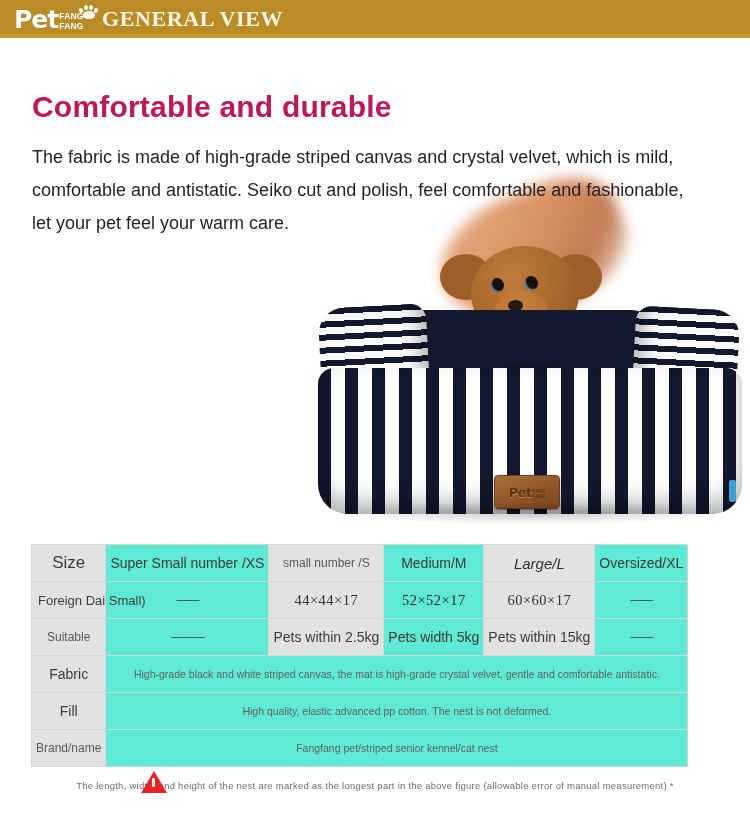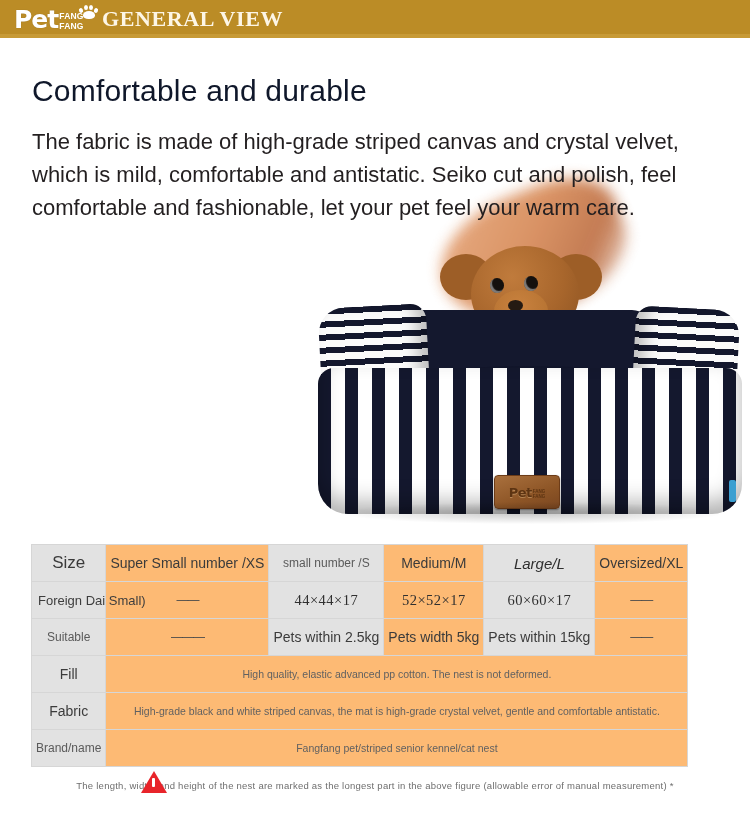--- a/index.html
+++ b/index.html
@@ -85,30 +85,30 @@
     font-weight: bold;
     letter-spacing: 0.6px;
     margin-left: 0;
     white-space: nowrap;
   }
 
   
   .content { position: relative; padding: 0 30px; }
 
   .headline {
-    margin: 36px 0 0 2px;
+    margin: 52px 0 0 2px;
     font-size: 30px;
-    font-weight: normal;
-    color: #0f172a;
+    font-weight: bold;
+    color: #be185d;
     letter-spacing: 0.2px;
     line-height: 1.1;
   }
   .paragraph {
     margin: 18px 0 16px 2px;
-    font-size: 22px;
+    font-size: 18px;
     color: #231f20;
     line-height: 33px;
     max-width: 660px;
     position: relative;
     z-index: 3;
   }
 
   
   .product {
     position: absolute;
@@ -256,21 +256,21 @@
   }
   .spec-table td {
     border: 1px solid #d6d6d6;
     height: 37px;
     text-align: center;
     vertical-align: middle;
     padding: 0 4px;
     white-space: nowrap;
   }
   .g  { background: #e2e2e2; }
-  .w  { background: #fdba74; }
+  .w  { background: #5eead4; }
   .label-col { width: 94px; }
   .sz  { font-size: 17px; color: #3a3a3a; }
   .md  { font-size: 14px; color: #3b3b3b; }
   .lg  { font-size: 15px; color: #2e2e2e; font-style: italic; }
   .sm  { font-size: 12px; color: #5a5a5a; }
   .dim { font-family: "Liberation Serif", serif; font-size: 14.5px; color: #2f2f2f; letter-spacing: 0.5px; }
   .dash { letter-spacing: -1px; color: #4a4a4a; }
   .overflow-cell { position: relative; overflow: visible; }
   .overflow-text {
     position: absolute; left: 6px; top: 50%; transform: translateY(-50%);
@@ -409,30 +409,30 @@
     <tr>
       <td class="g label-col sm">Suitable</td>
       <td class="w dash">———</td>
       <td class="g md">Pets within 2.5kg</td>
       <td class="w md">Pets width 5kg</td>
       <td class="g md">Pets within 15kg</td>
       <td class="w dash">——</td>
     </tr>
 
     <tr>
+      <td class="g label-col md">Fabric</td>
+      <td class="w long-text" colspan="5">High-grade black and white striped canvas, the mat is high-grade crystal velvet, gentle and comfortable antistatic.</td>
+    </tr>
+
+    <tr>
       <td class="g label-col md">Fill</td>
       <td class="w long-text" colspan="5">High quality, elastic advanced pp cotton. The nest is not deformed.</td>
     </tr>
 
     <tr>
-      <td class="g label-col md">Fabric</td>
-      <td class="w long-text" colspan="5">High-grade black and white striped canvas, the mat is high-grade crystal velvet, gentle and comfortable antistatic.</td>
-    </tr>
-
-    <tr>
       <td class="g label-col sm">Brand/name</td>
       <td class="w long-text" colspan="5">Fangfang pet/striped senior kennel/cat nest</td>
     </tr>
 
   </tbody>
 </table>
 
 <div class="footnote">The length, width, and height of the nest are marked as the longest part in the above figure (allowable error of manual measurement) *</div>
 <div class="warn-triangle"></div>
 

